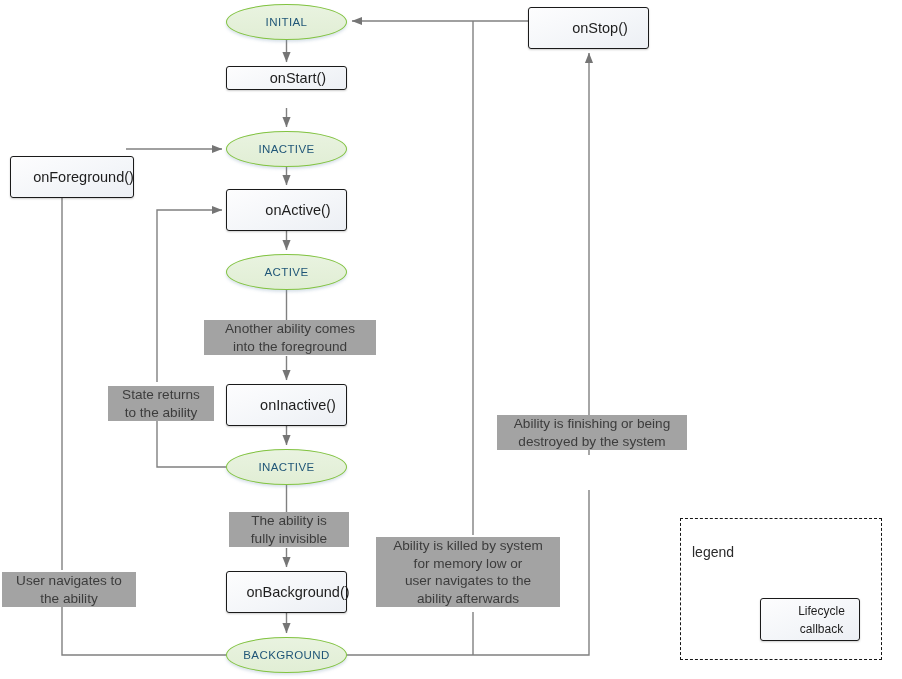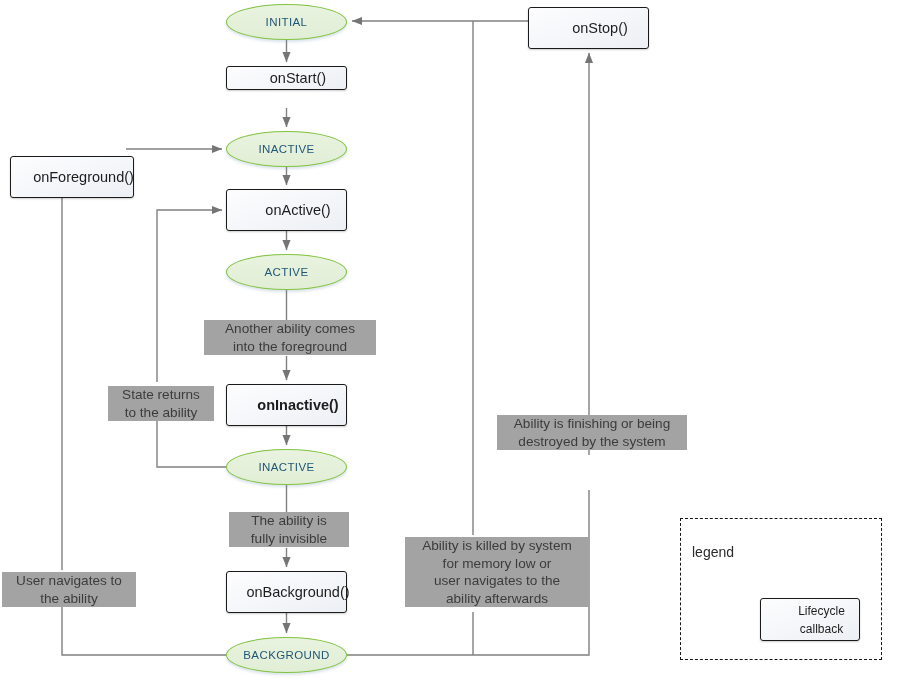--- a/index.html
+++ b/index.html
@@ -163,21 +163,21 @@
   </div>
 
   <div class="node callback" style="left:10px; top:128px; width:124px; height:42px;margin-top:28px;">
     <span>onForeground()</span>
   </div>
 
   <div class="node callback" style="left:226px; top:189px; width:121px; height:42px;">
     <span>onActive()</span>
   </div>
 
-  <div class="node callback" style="left:226px; top:384px; width:121px; height:42px;font-weight:bold;">
+  <div class="node callback" style="left:226px; top:384px; width:121px; height:42px;">
     <span>onInactive()</span>
   </div>
 
   <div class="node callback" style="left:226px; top:571px; width:121px; height:42px;">
     <span>onBackground()</span>
   </div>
 
   <div class="node callback" style="left:528px; top:7px; width:121px; height:42px;">
     <span>onStop()</span>
   </div>
@@ -187,21 +187,21 @@
 
   <div class="edge-label" style="left:108px; top:386px; width:100px;">State returns
 to the ability</div>
 
   <div class="edge-label" style="left:229px; top:512px; width:114px;">The ability is
 fully invisible</div>
 
   <div class="edge-label" style="left:2px; top:572px; width:128px;">User navigates to
 the ability</div>
 
-  <div class="edge-label" style="left:405px; top:537px; width:178px;text-align:center;">Ability is killed by system
+  <div class="edge-label" style="left:376px; top:537px; width:178px;text-align:center;">Ability is killed by system
 for memory low or
 user navigates to the
 ability afterwards</div>
 
   <div class="edge-label" style="left:497px; top:415px; width:184px;">Ability is finishing or being
 destroyed by the system</div>
 
   <div class="legend-box" style="left:680px; top:518px; width:200px; height:140px;"></div>
 
   <div class="legend-title" style="left:692px; top:544px;">legend</div>

